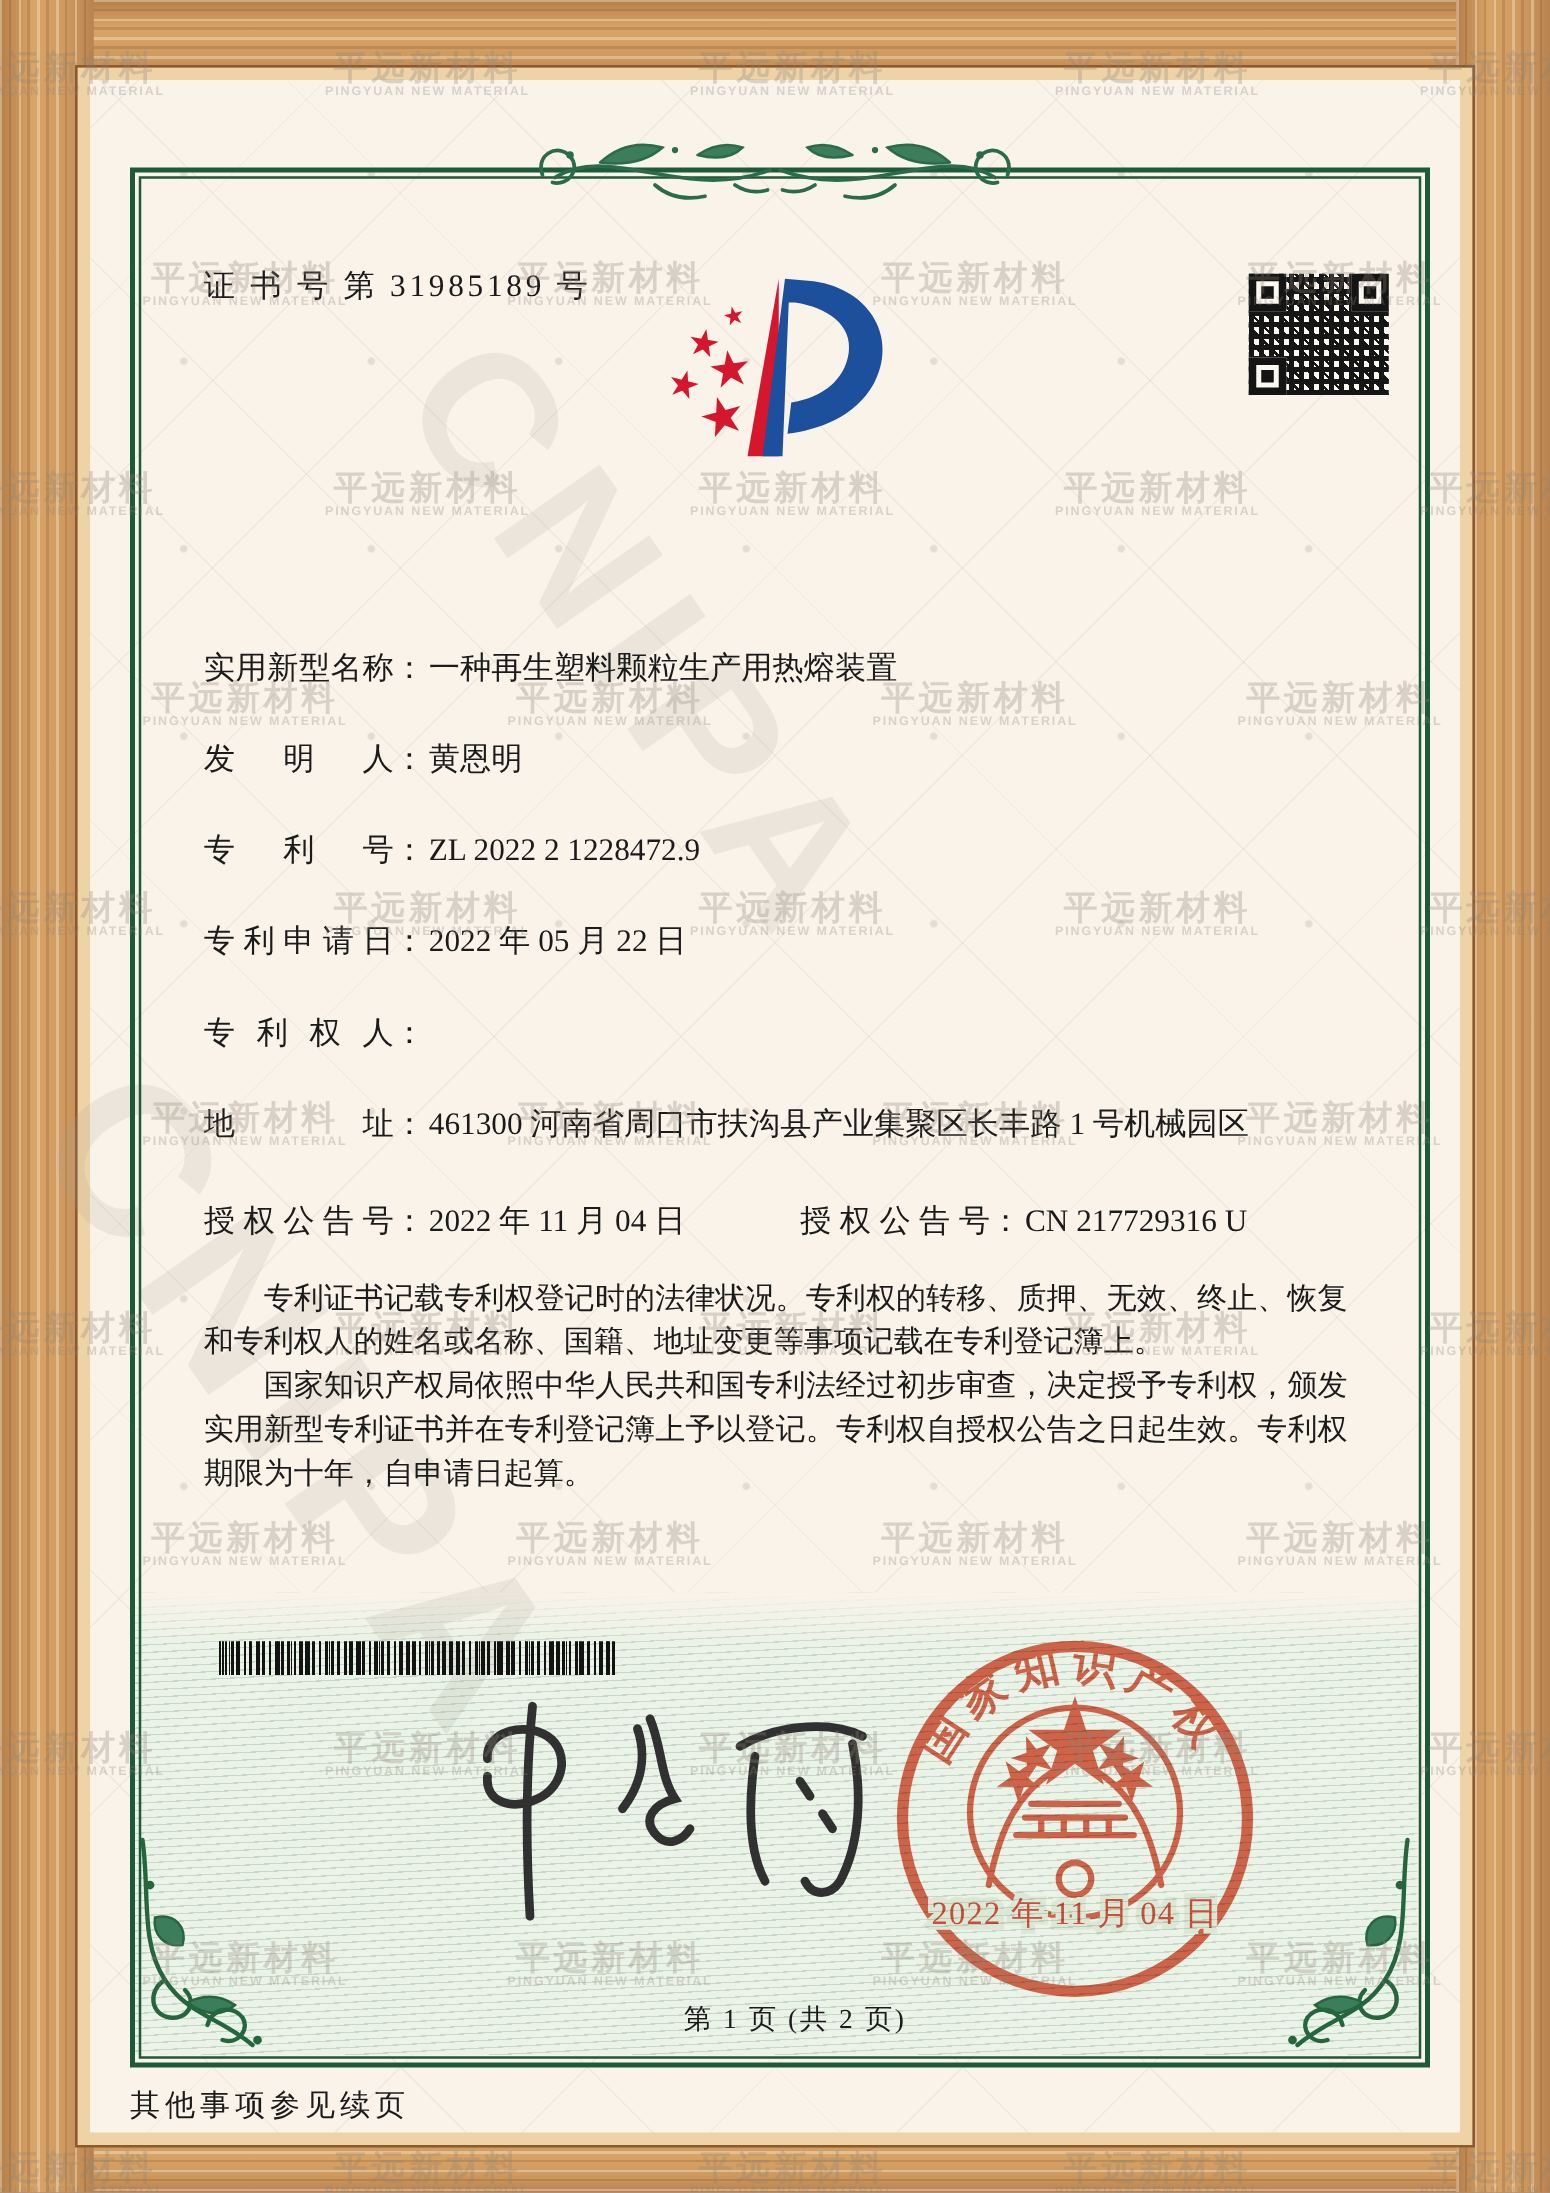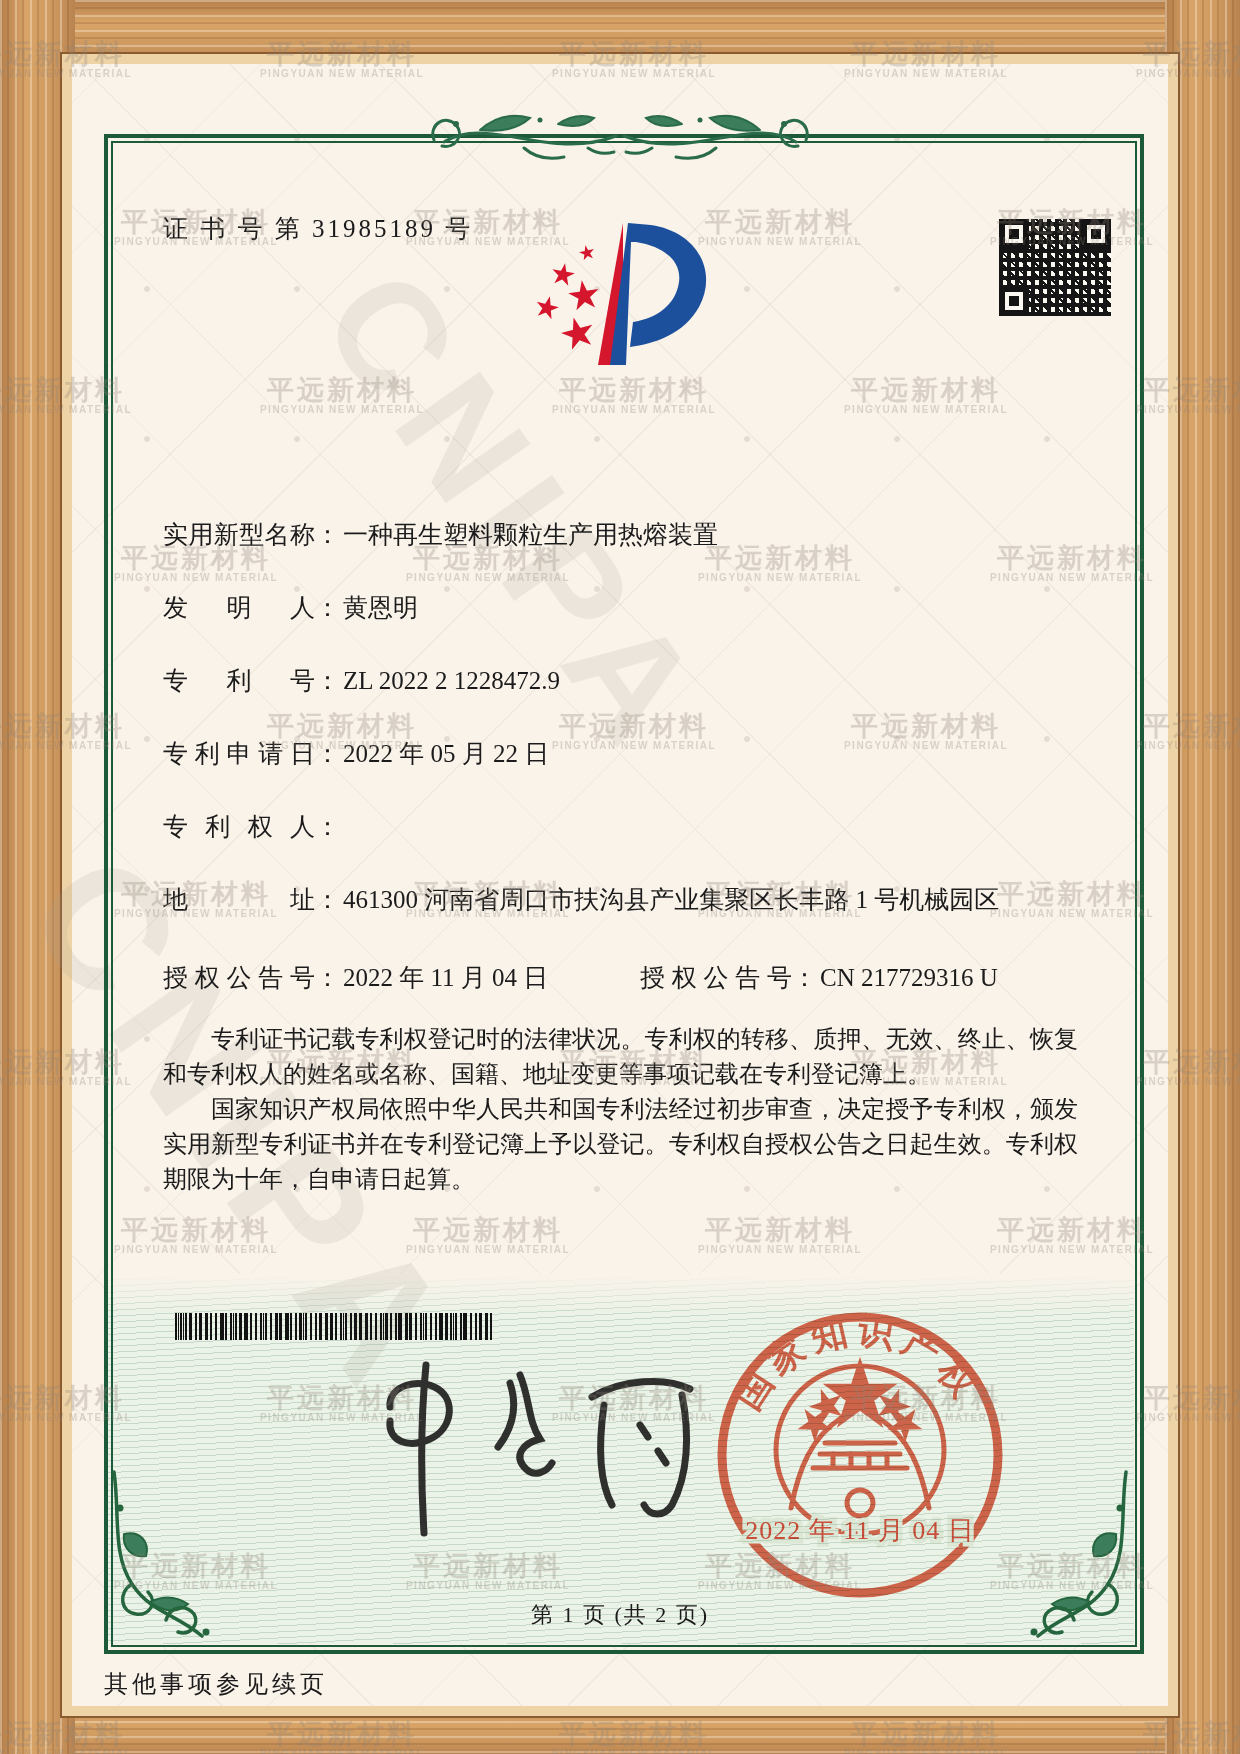--- a/index.html
+++ b/index.html
@@ -74,21 +74,21 @@
   .barcode{position:absolute;left:175px;top:1313px;width:318px;height:27px;z-index:6;background:
      repeating-linear-gradient(90deg,#121212 0 2px,rgba(0,0,0,0) 2px 5px),
      repeating-linear-gradient(90deg,#121212 0 1px,rgba(0,0,0,0) 1px 8px),
      repeating-linear-gradient(90deg,rgba(0,0,0,0) 0 3px,#121212 3px 4px,rgba(0,0,0,0) 4px 11px);}
 
   .officer{position:absolute;left:185px;top:1410px;z-index:6;font-size:27px;line-height:57px;}
   .sig{position:absolute;left:360px;top:1355px;z-index:6;}
 
   .seal{position:absolute;left:705px;top:1300px;z-index:7;mix-blend-mode:multiply;opacity:.92;}
 
-  .page-info{position:absolute;left:104px;top:1600px;width:1032px;z-index:6;text-align:center;
+  .page-info{position:absolute;left:120px;top:1600px;width:1032px;z-index:6;text-align:center;
      font-size:22px;letter-spacing:2px;}
   .foot-note{position:absolute;left:104px;top:1668px;width:1032px;z-index:6;text-align:left;
      font-size:24px;letter-spacing:4px;}
 
   
   #wm-layer{position:absolute;inset:0;z-index:50;pointer-events:none;overflow:hidden;}
   .wm{position:absolute;width:260px;text-align:center;color:rgba(142,132,120,.30);}
   .wm .wm-cn{font-size:27px;font-weight:bold;letter-spacing:3px;
      font-family:"Liberation Sans","DejaVu Sans",sans-serif;line-height:28px;}
   .wm .wm-en{font-size:10px;letter-spacing:1.5px;font-weight:bold;

